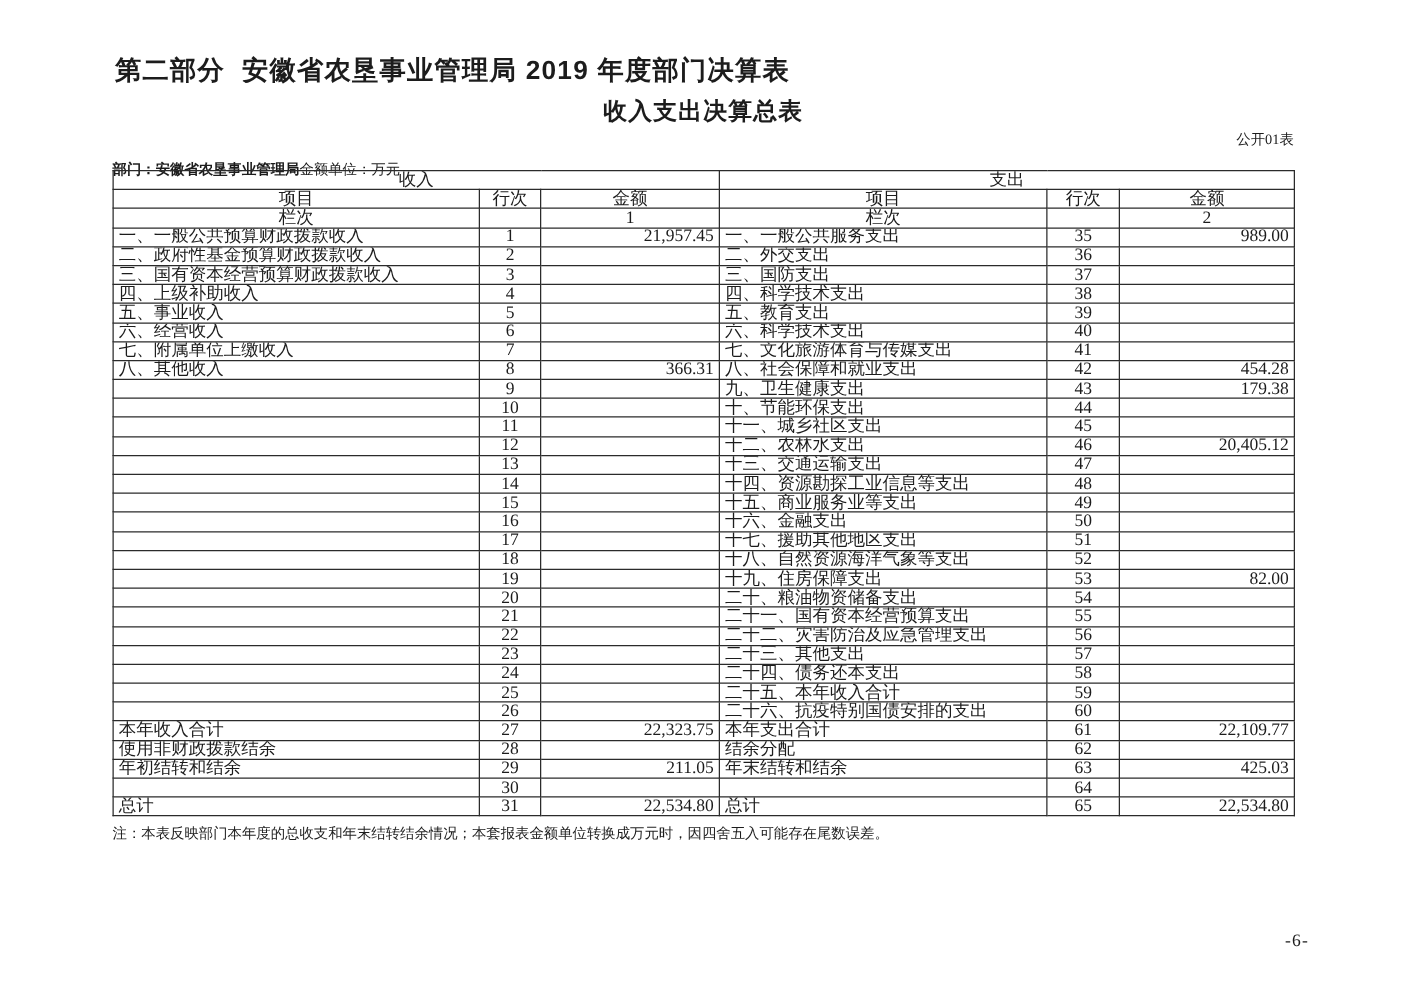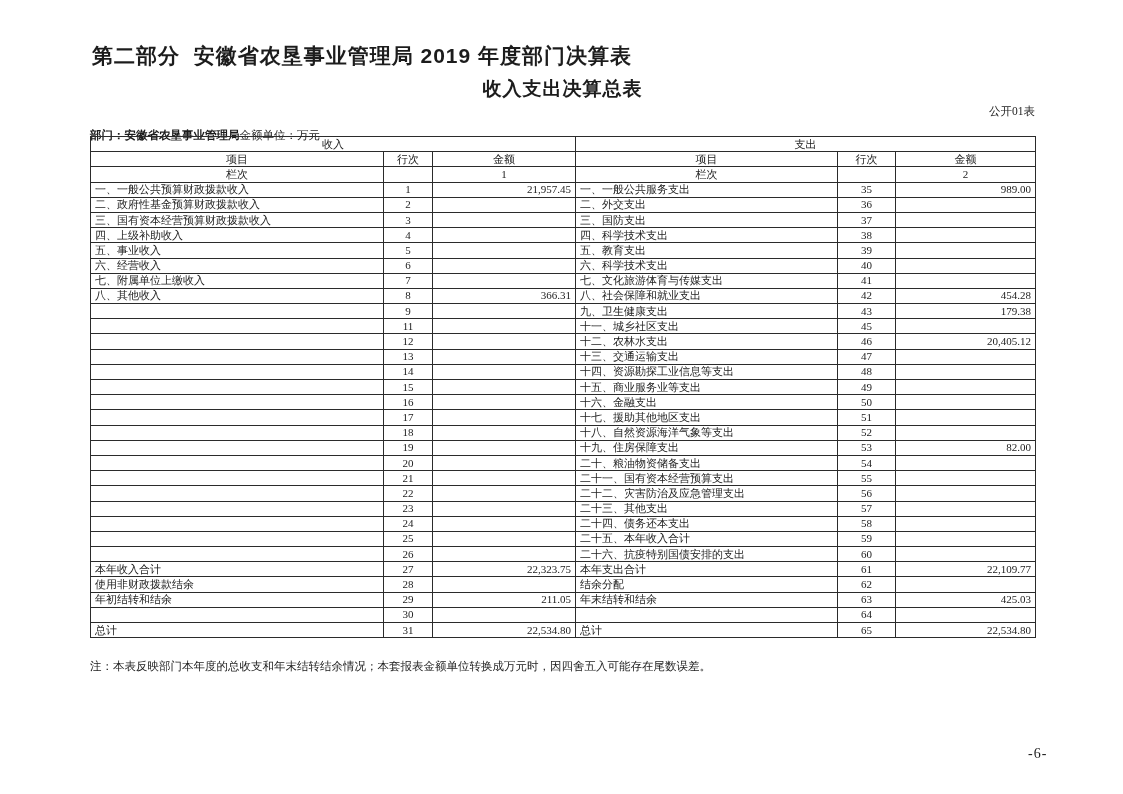--- a/index.html
+++ b/index.html
@@ -29,21 +29,21 @@
   }
   .meta-row{
     position:absolute;left:90px;top:128px;width:945px;
     display:flex;
     font-size:11.5px;
   }
   .meta-row .dept{font-weight:bold;}
   table.fin{
     position:absolute;left:90px;top:136px;width:945px;
     border-collapse:collapse;table-layout:fixed;
-    font-size:11px;
+    font-size:14px;
   }
   table.fin td,table.fin th{
     border:1px solid #2b2b2b;
     height:14.2px;line-height:13px;
     padding:0 4px;
     font-weight:normal;
     overflow:hidden;white-space:nowrap;
     color:#1c1c1c;
   }
   table.fin{border:1.5px solid #222;}
@@ -173,20 +173,28 @@
       <tr>
     <td class="item"></td>
     <td class="rowno">9</td>
     <td class="amount"></td>
     <td class="item">九、卫生健康支出</td>
     <td class="rowno">43</td>
     <td class="amount">179.38</td>
   </tr>
       <tr>
     <td class="item"></td>
+    <td class="rowno">10</td>
+    <td class="amount"></td>
+    <td class="item">十、节能环保支出</td>
+    <td class="rowno">44</td>
+    <td class="amount"></td>
+  </tr>
+      <tr>
+    <td class="item"></td>
     <td class="rowno">11</td>
     <td class="amount"></td>
     <td class="item">十一、城乡社区支出</td>
     <td class="rowno">45</td>
     <td class="amount"></td>
   </tr>
       <tr>
     <td class="item"></td>
     <td class="rowno">12</td>
     <td class="amount"></td>

